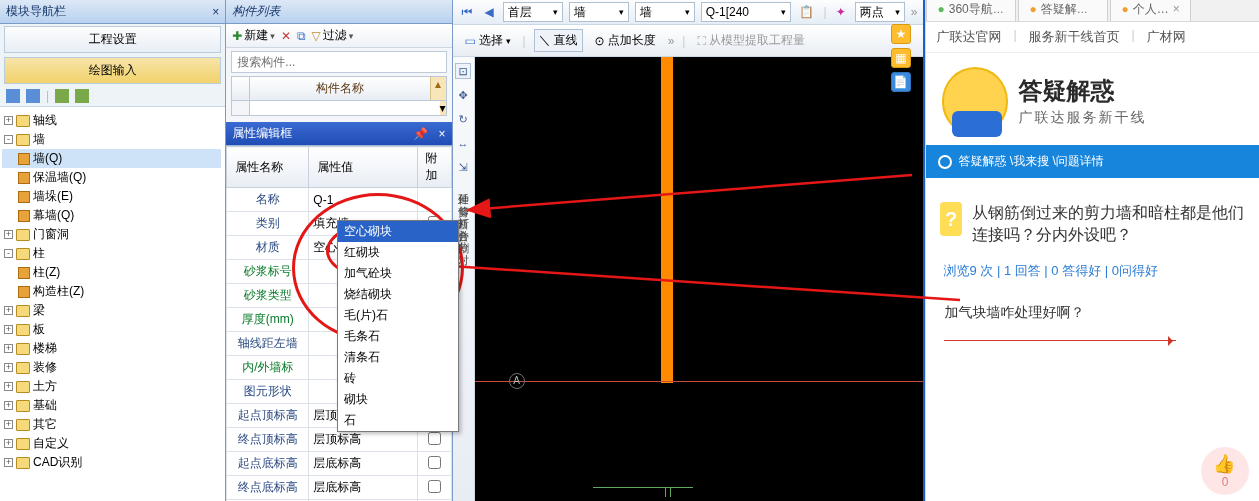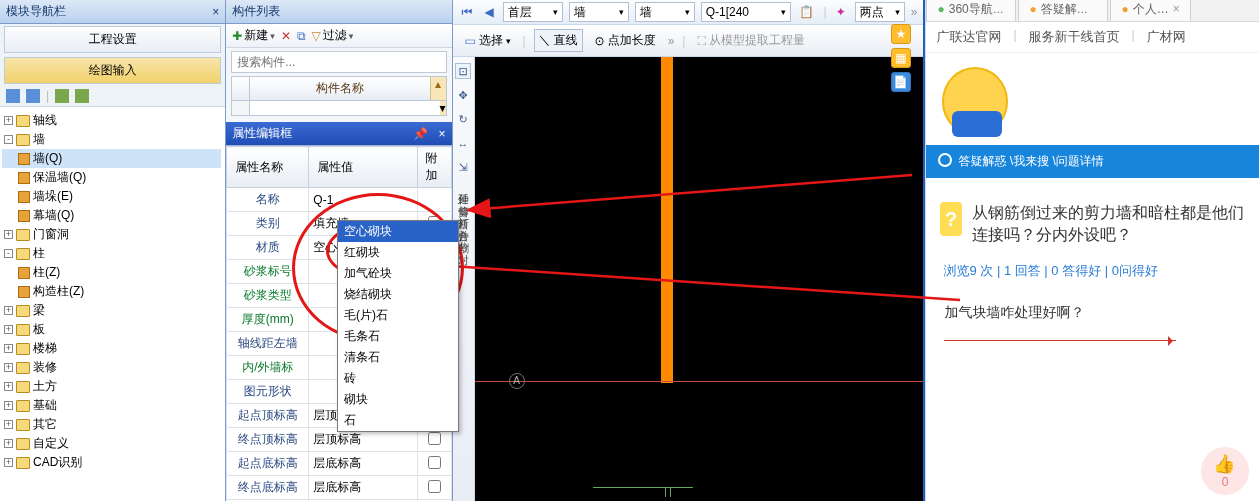--- a/index.html
+++ b/index.html
@@ -16,21 +16,21 @@
 .tree { flex:1; overflow:auto; padding:4px 4px 4px 2px; background:#fff; }
 .tree .row { display:flex; align-items:center; gap:3px; padding:1px 2px; white-space:nowrap; cursor:pointer; }
 .tree .pm { width:9px; height:9px; border:1px solid #888; font-size:9px; line-height:7px; text-align:center; color:#555; background:#fff; }
 .tree .folder { width:14px; height:12px; background:#f6d97a; border:1px solid #b68b1f; border-radius:1px; }
 .tree .leaf { width:12px; height:12px; background:#e7a23a; border:1px solid #a96c10; display:inline-block; }
 .tree .sel { background:#cfe3f8; }
 .ind1{padding-left:14px}.ind3{padding-left:42px}
 
 
 .comp { width:251px; border-right:1px solid #7a9ac8; display:flex; flex-direction:column; background:#f4f6fa; }
-.panel-title { background:linear-gradient(#dce8f6,#b9d1ee); border-bottom:1px solid #7a9ac8; padding:3px 6px; color:#1a3a6e; display:flex; align-items:center; gap:4px; }
+.panel-title { background:linear-gradient(#dce8f6,#b9d1ee); border-bottom:1px solid #7a9ac8; padding:3px 6px; color:#1a3a6e; display:flex; align-items:center; gap:4px;font-style:italic; }
 .comp-tb { display:flex; gap:6px; padding:3px 6px; align-items:center; border-bottom:1px solid #cfd8e2; background:linear-gradient(#fff,#eef2f8); }
 .comp-tb .btn { display:flex; gap:2px; align-items:center; cursor:pointer; }
 .search { width:100%; padding:3px 5px; border:1px solid #bfcad8; margin:3px 0; background:#fff; }
 .comp-grid { border:1px solid #bcc8d6; background:#fff; }
 .comp-grid-head { display:flex; background:linear-gradient(#fff,#e8edf4); border-bottom:1px solid #bcc8d6; }
 .comp-grid-head .rh { width:18px; border-right:1px solid #bcc8d6; text-align:center; }
 .comp-grid-head .ch { flex:1; text-align:center; padding:3px; color:#5b3a15; }
 .comp-grid-head .sb { width:16px; background:#f8e5b8; border-left:1px solid #d2c08a; text-align:center; color:#9c6b18; cursor:pointer; }
 .comp-grid-row { display:flex; }
 .comp-grid-row .rh { width:18px; border-right:1px solid #bcc8d6; text-align:center; background:#f3f5f9; }
@@ -84,21 +84,21 @@
 .web-links { padding:6px 10px; display:flex; gap:12px; border-bottom:1px solid #eee; }
 .web-links a { color:#555; text-decoration:none; cursor:pointer; font-size:13px; }
 .side-yellow { position:absolute; left:891px; top:24px; display:flex; flex-direction:column; gap:4px; }
 .sy { width:20px; height:20px; background:#ffbd2e; border:1px solid #d99a10; border-radius:3px; display:flex; align-items:center; justify-content:center; cursor:pointer; color:#fff; }
 .sy.blue { background:#3b8adb; border-color:#2f74bb; }
 .brand { display:flex; gap:10px; padding:14px 16px 10px; align-items:center; }
 .mascot { width:66px; height:68px; background:#ffd34d; border-radius:50% 50% 48% 48%; border:2px solid #f0b810; position:relative; }
 .mascot::after { content:""; position:absolute; left:8px; top:42px; width:50px; height:26px; background:#2b6fd6; border-radius:6px; }
 .brand-text { font-size:24px; font-weight:bold; color:#2a2a2a; }
 .brand-sub { font-size:14px; color:#666; letter-spacing:2px; margin-top:2px; }
-.bc { background:#1785dc; color:#fff; padding:8px 12px; display:flex; gap:6px; align-items:flex-start; font-size:14px; }
+.bc { background:#1785dc; color:#fff; padding:8px 12px; display:flex; gap:6px; align-items:center; font-size:14px; }
 .bc .pin { width:14px; height:14px; border:2px solid #fff; border-radius:50%; display:inline-block; position:relative; }
 .qa-card { margin:24px 14px 6px; display:flex; gap:10px; }
 .qa-icon { width:34px; height:34px; background:#ffdd55; border-radius:4px; display:flex; align-items:center; justify-content:center; color:#fff; font-size:20px; font-weight:bold; }
 .qa-text { font-size:16px; line-height:22px; color:#333; }
 .qa-meta { margin:10px 17px; color:#2b7dd6; font-size:13px; }
 .qa-follow { margin:14px 18px; color:#333; font-size:14px; }
 .qa-underline { width:232px; height:1px; background:#d0362b; margin:4px 18px; position:relative; }
 .qa-underline::after { content:""; position:absolute; right:-2px; top:-4px; border:5px solid transparent; border-left-color:#d0362b; }
 .like { position:absolute; right:10px; bottom:6px; width:48px; height:48px; background:#ffe6e6; border-radius:50%; display:flex; flex-direction:column; align-items:center; justify-content:center; color:#e07a7a; cursor:pointer; }
 .like .thumb { font-size:18px; }
@@ -453,20 +453,24 @@
       </div>
     <div class="web-links">
       <a>广联达官网</a>
         <span style="color:#ccc">|</span>
       <a>服务新干线首页</a>
         <span style="color:#ccc">|</span>
       <a>广材网</a>
     </div>
     <div class="brand">
       <div class="mascot"></div>
+      <div>
+        <div class="brand-text">答疑解惑</div>
+        <div class="brand-sub">广联达服务新干线</div>
+      </div>
     </div>
     <div class="bc">
       <span class="pin"></span>
       <span>答疑解惑 \我来搜 \问题详情</span>
     </div>
     <div class="qa-card">
       <div class="qa-icon">?</div>
       <div class="qa-text">从钢筋倒过来的剪力墙和暗柱都是他们连接吗？分内外设吧？</div>
     </div>
     <div class="qa-meta">浏览9 次 | 1 回答 | 0 答得好 | 0问得好</div>

